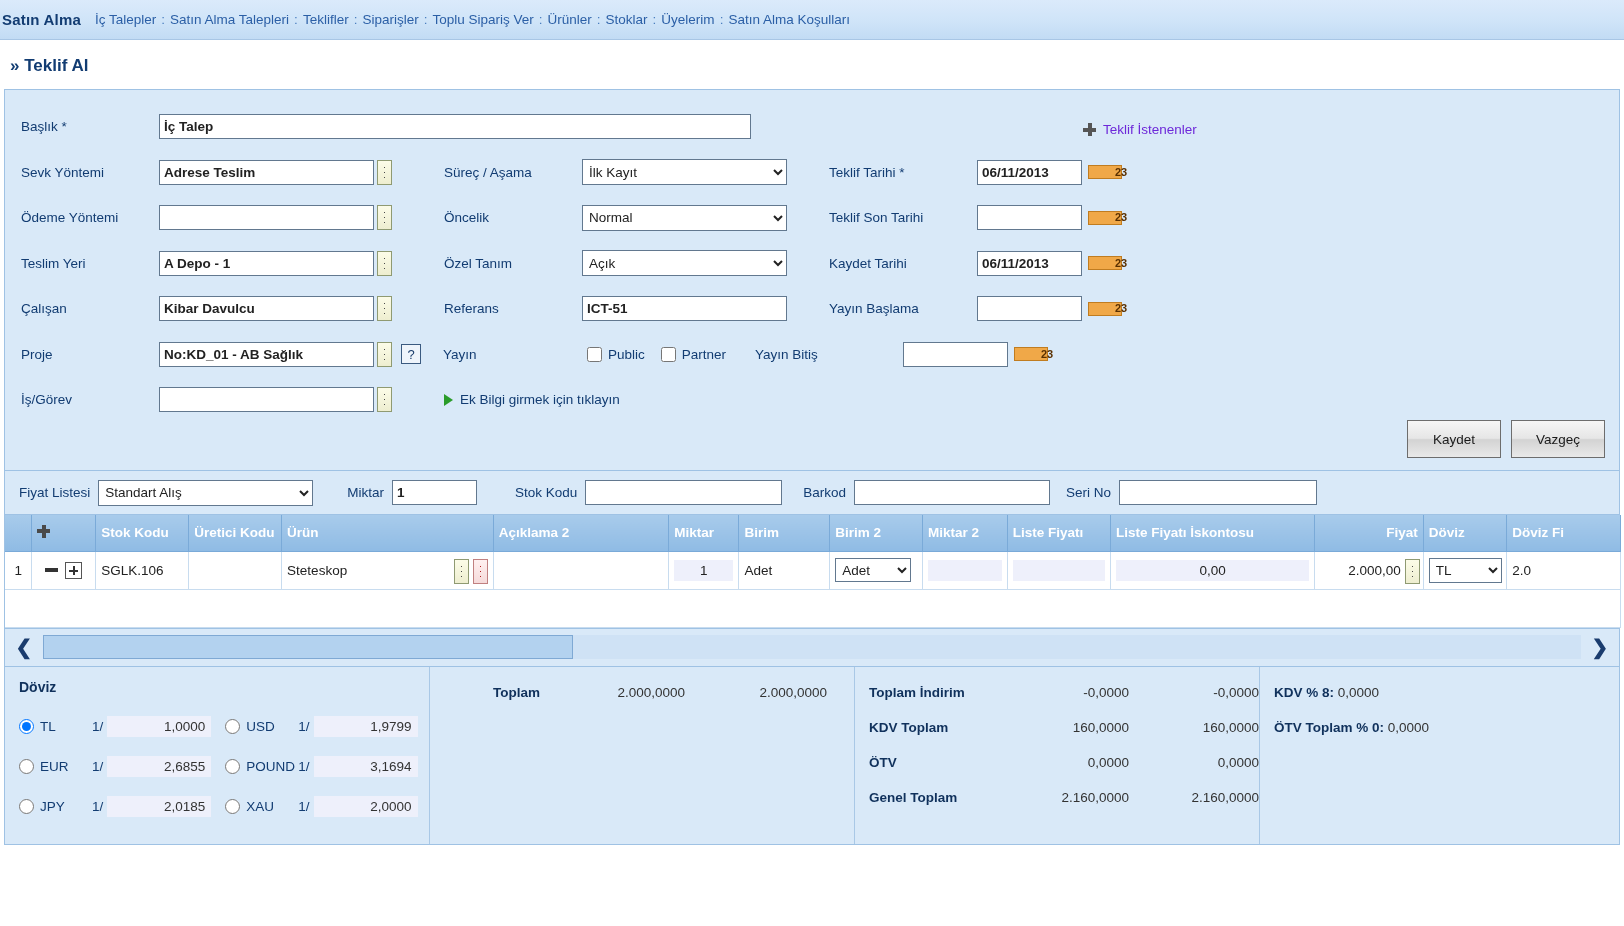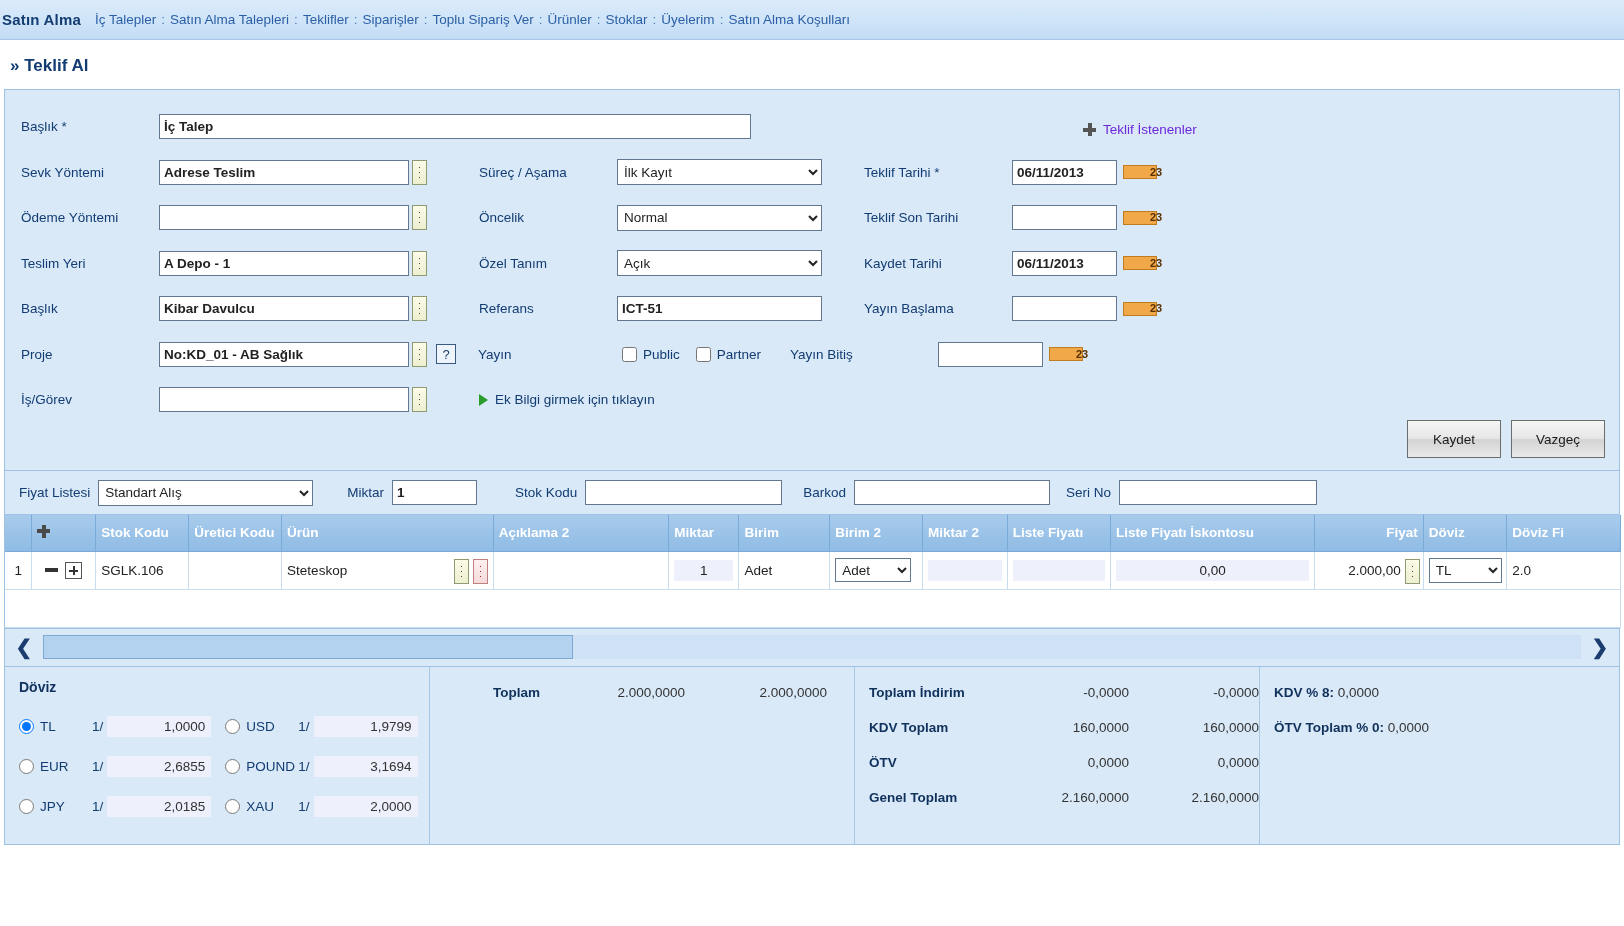--- a/index.html
+++ b/index.html
@@ -55,21 +55,21 @@
     background: #d9e9f8;
     margin: 0 4px;
   }
   .form-panel { padding: 14px 12px 12px 16px; position: relative; height: 382px; }
 
   
   .formrow { display: flex; align-items: center; height: 45.5px; }
   .lbl { font-size: 13.5px; color: #123c72; }
 
   .col1-lbl { width: 138px; }
-  .col1-field { width: 250px; }
+  .col1-field { width: 215px; }
 
   .col2-lbl  { width: 138px; }
   .col2-field { width: 205px; }
 
   .col3-lbl  { width: 148px; }
   .col3-field { width: 105px; }
 
   input.txt, .fakeinput {
     height: 25px;
     border: 1px solid #62788f;
@@ -395,21 +395,21 @@
         <span class="dots"></span>
       </span>
     <span class="lbl col2-lbl" style="margin-left:52px">Özel Tanım</span>
     <select class="sel col2-field"><option>Açık</option></select>
     <span class="lbl col3-lbl" style="margin-left:42px">Kaydet Tarihi</span>
     <input class="txt col3-field" value="06/11/2013" style="">
     <span class="calbtn">23</span>
   </div>
 
   <div class="formrow">
-    <span class="lbl col1-lbl">Başlık</span>
+    <span class="lbl col1-lbl">Çalışan</span>
     <input class="txt col1-field" value="Kibar Davulcu" style="">
     <span class="picker">
         <span class="dots"></span>
       </span>
     <span class="lbl col2-lbl" style="margin-left:52px">Referans</span>
     <input class="txt col2-field" value="ICT-51" style="">
     <span class="lbl col3-lbl" style="margin-left:42px">Yayın Başlama</span>
     <input class="txt col3-field" value="" style="">
     <span class="calbtn">23</span>
   </div>

